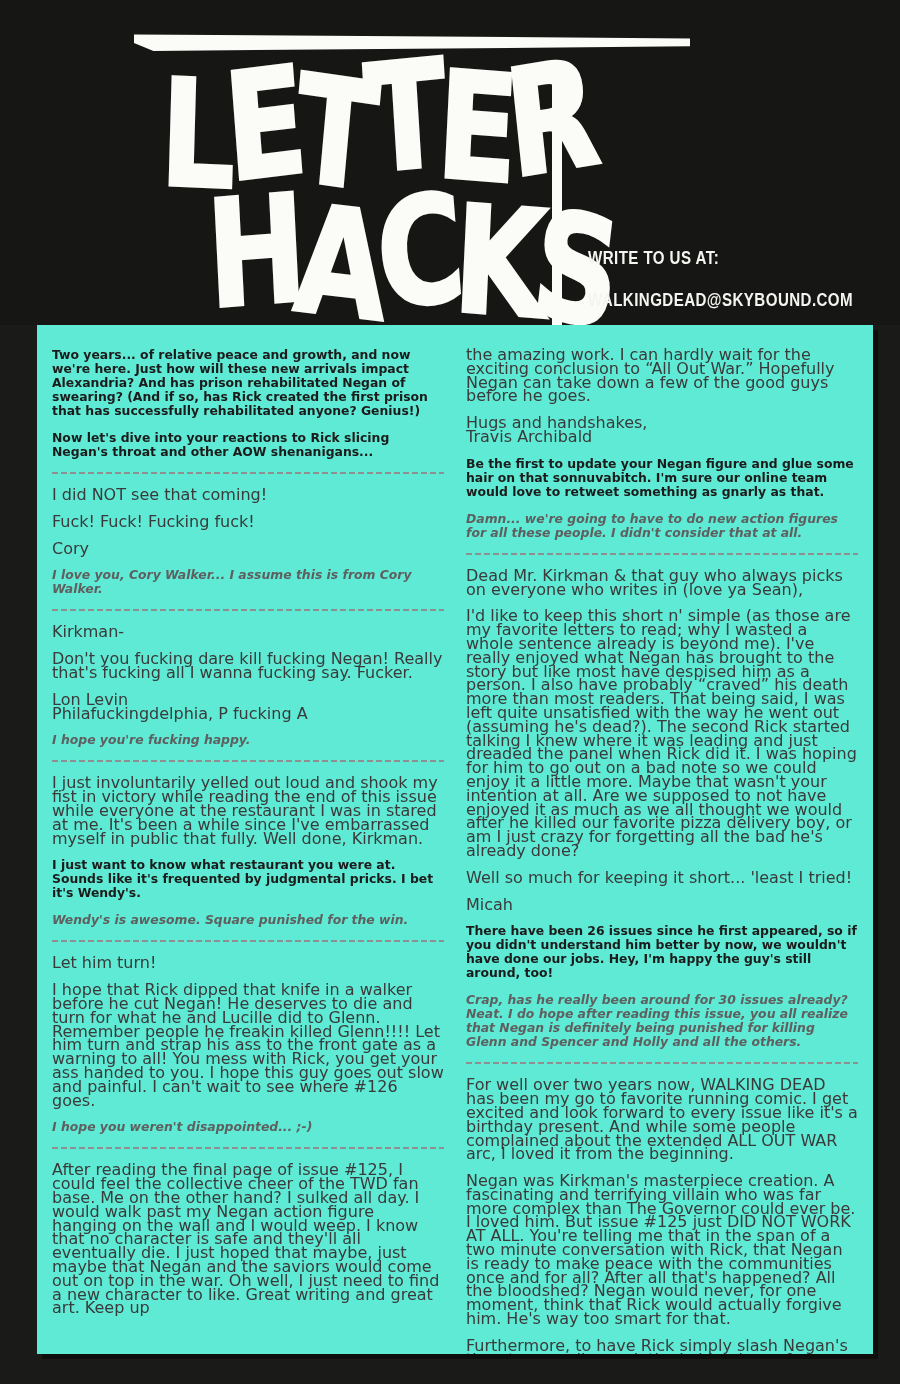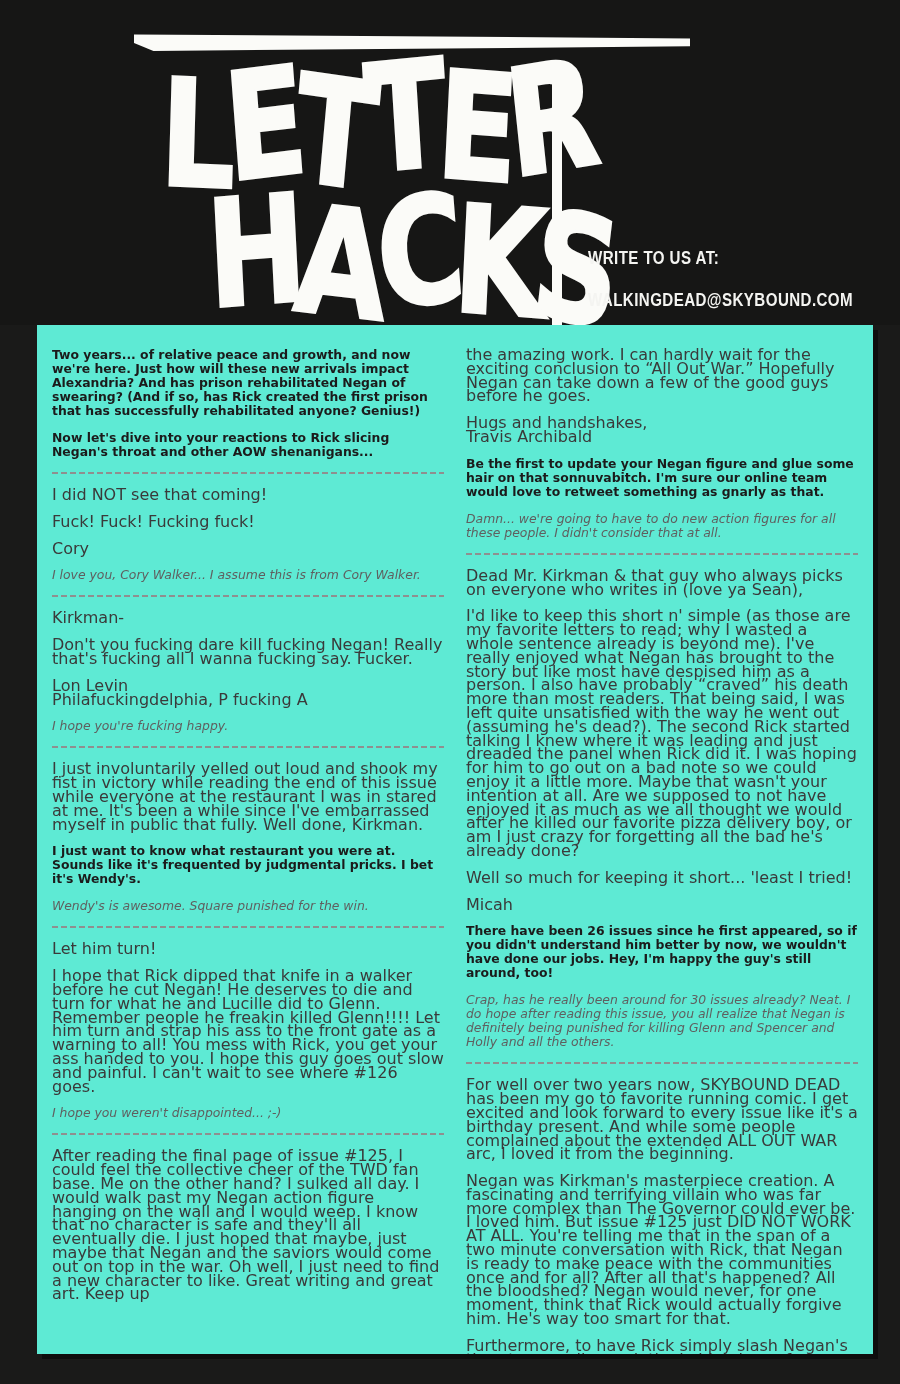--- a/index.html
+++ b/index.html
@@ -44,21 +44,21 @@
   .panel{
     position:absolute;left:37px;top:325px;width:836px;height:1029px;
     background:#5eead4;box-sizing:border-box;
     padding:23px 15px 0 15px;overflow:hidden;
     box-shadow:5px 5px 0 rgba(0,0,0,0.45);
   }
   .cols{display:flex;gap:22px;}
   .col{width:392px;flex:0 0 392px;}
   .col p{margin:0 0 13px 0;font-size:16px;line-height:13.8px;color:#3a3a3a;}
   .col p.intro,.col p.editor-bold{font-weight:bold;color:#1b1b1b;font-size:12.4px;line-height:14px;}
-  .col p.editor-italic{font-weight:normal;font-style:italic;color:#5f5f5f;font-size:12.4px;line-height:14px;}
+  .col p.editor-italic{font-weight:bold;font-style:italic;color:#5f5f5f;font-size:12.4px;line-height:14px;}
   .col p.sig{white-space:pre-line;}
   .divider{
     height:2px;margin:7px 0 14px 0;
     background:repeating-linear-gradient(90deg,#8f8f8f 0 6px,transparent 6px 9px);
   }
 </style>
 </head>
 <body>
 
 <div class="header">
@@ -108,18 +108,18 @@
         <p class="editor-bold">Be the first to update your Negan figure and glue some hair on that sonnuvabitch. I'm sure our online team would love to retweet something as gnarly as that.</p>
         <p class="editor-italic">Damn... we're going to have to do new action figures for all these people.  I didn't consider that at all.</p>
         <div class="divider"></div>
         <p class="letter">Dead Mr. Kirkman &amp; that guy who always picks on everyone who writes in (love ya Sean),</p>
         <p class="letter">I'd like to keep this short n' simple (as those are my favorite letters to read; why I wasted a whole sentence already is beyond me). I've really enjoyed what Negan has brought to the story but like most have despised him as a person. I also have probably “craved” his death more than most readers. That being said, I was left quite unsatisfied with the way he went out (assuming he's dead?).  The second Rick started talking I knew where it was leading and just dreaded the panel when Rick did it. I was hoping for him to go out on a bad note so we could enjoy it a little more. Maybe that wasn't your intention at all. Are we supposed to not have enjoyed it as much as we all thought we would after he killed our favorite pizza delivery boy, or am I just crazy for forgetting all the bad he's already done?</p>
         <p class="letter">Well so much for keeping it short... 'least I tried!</p>
         <p class="letter">Micah</p>
         <p class="editor-bold">There have been 26 issues since he first appeared, so if you didn't understand him better by now, we wouldn't have done our jobs. Hey, I'm happy the guy's still around, too!</p>
         <p class="editor-italic">Crap, has he really been around for 30 issues already?  Neat.  I do hope after reading this issue, you all realize that Negan is definitely being punished for killing Glenn and Spencer and Holly and all the others.</p>
         <div class="divider"></div>
-        <p class="letter">For well over two years now, SKYBOUND DEAD has been my go to favorite running comic. I get excited and look forward to every issue like it's a birthday present. And while some people complained about the extended ALL OUT WAR arc, I loved it from the beginning.</p>
+        <p class="letter">For well over two years now, WALKING DEAD has been my go to favorite running comic. I get excited and look forward to every issue like it's a birthday present. And while some people complained about the extended ALL OUT WAR arc, I loved it from the beginning.</p>
         <p class="letter">Negan was Kirkman's masterpiece creation. A fascinating and terrifying villain who was far more complex than The Governor could ever be. I loved him. But issue #125 just DID NOT WORK AT ALL. You're telling me that in the span of a two minute conversation with Rick, that Negan is ready to make peace with the communities once and for all? After all that's happened? All the bloodshed? Negan would never, for one moment, think that Rick would actually forgive him. He's way too smart for that.</p>
         <p class="letter">Furthermore, to have Rick simply slash Negan's throat was a disappointingly bland way for Negan to get killed.  And Kirkman is usually far too talented of a writer to be bland. I love the comic and I still do. I want to be clear about that. But sometimes you need to call out the flaws for the good of the whole and you let us down Kirkman. I feel like a middle-aged father talking to his teenage son. I'm not</p>
       </div>
   </div>
 </div>
 
 </body></html>

